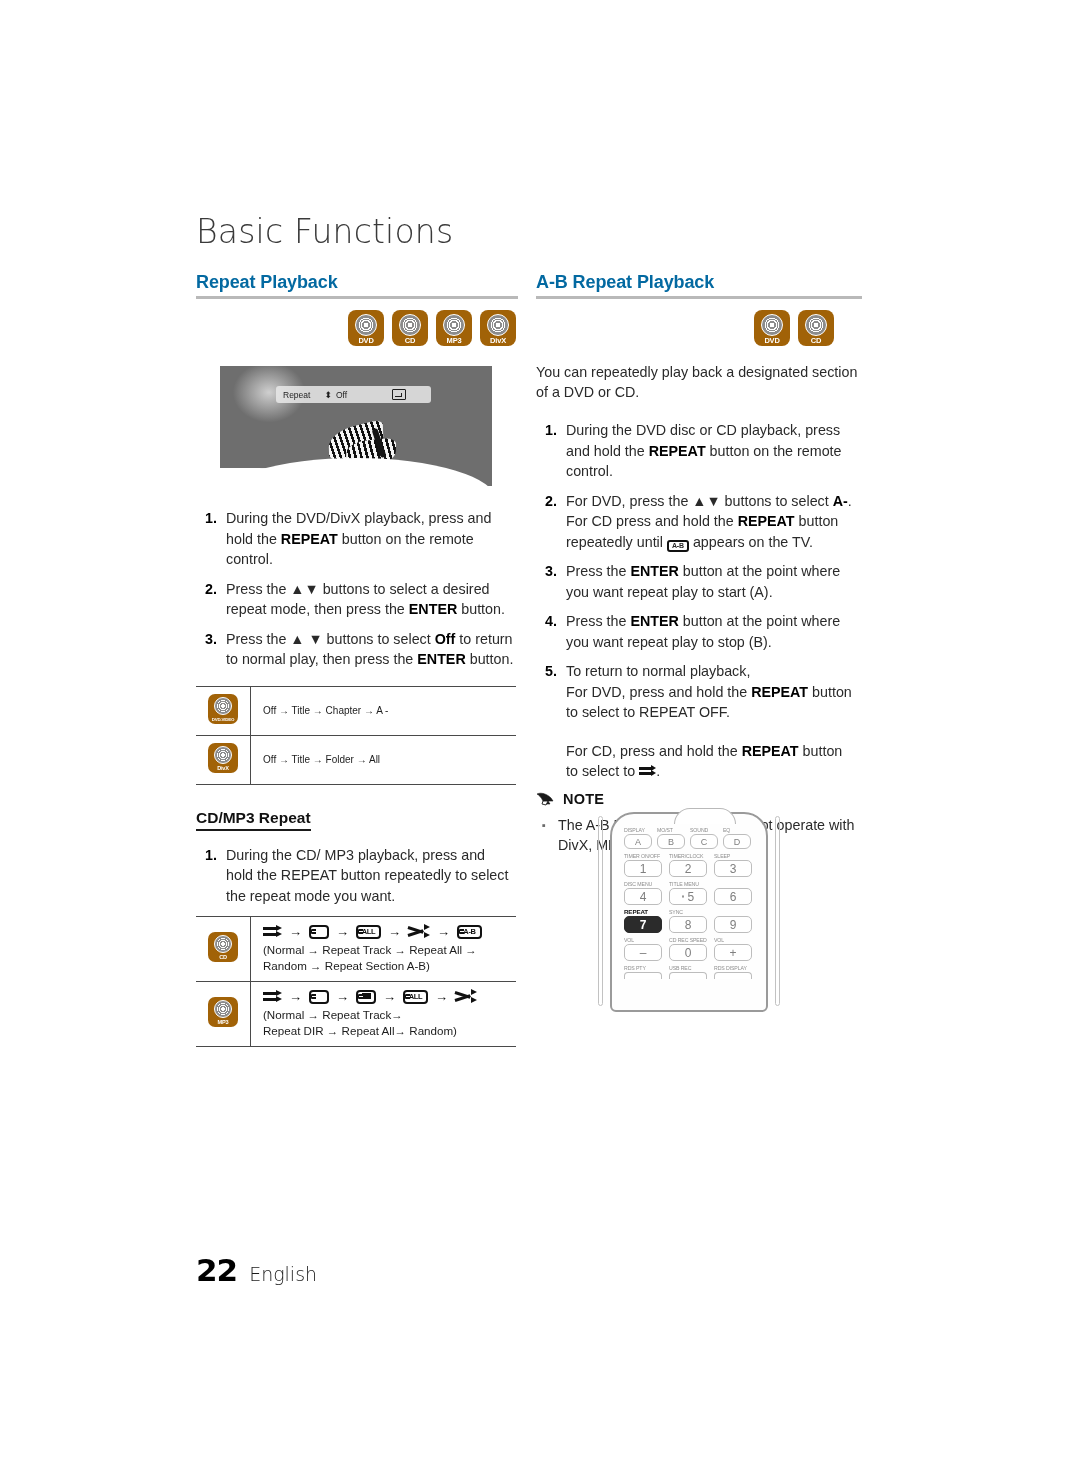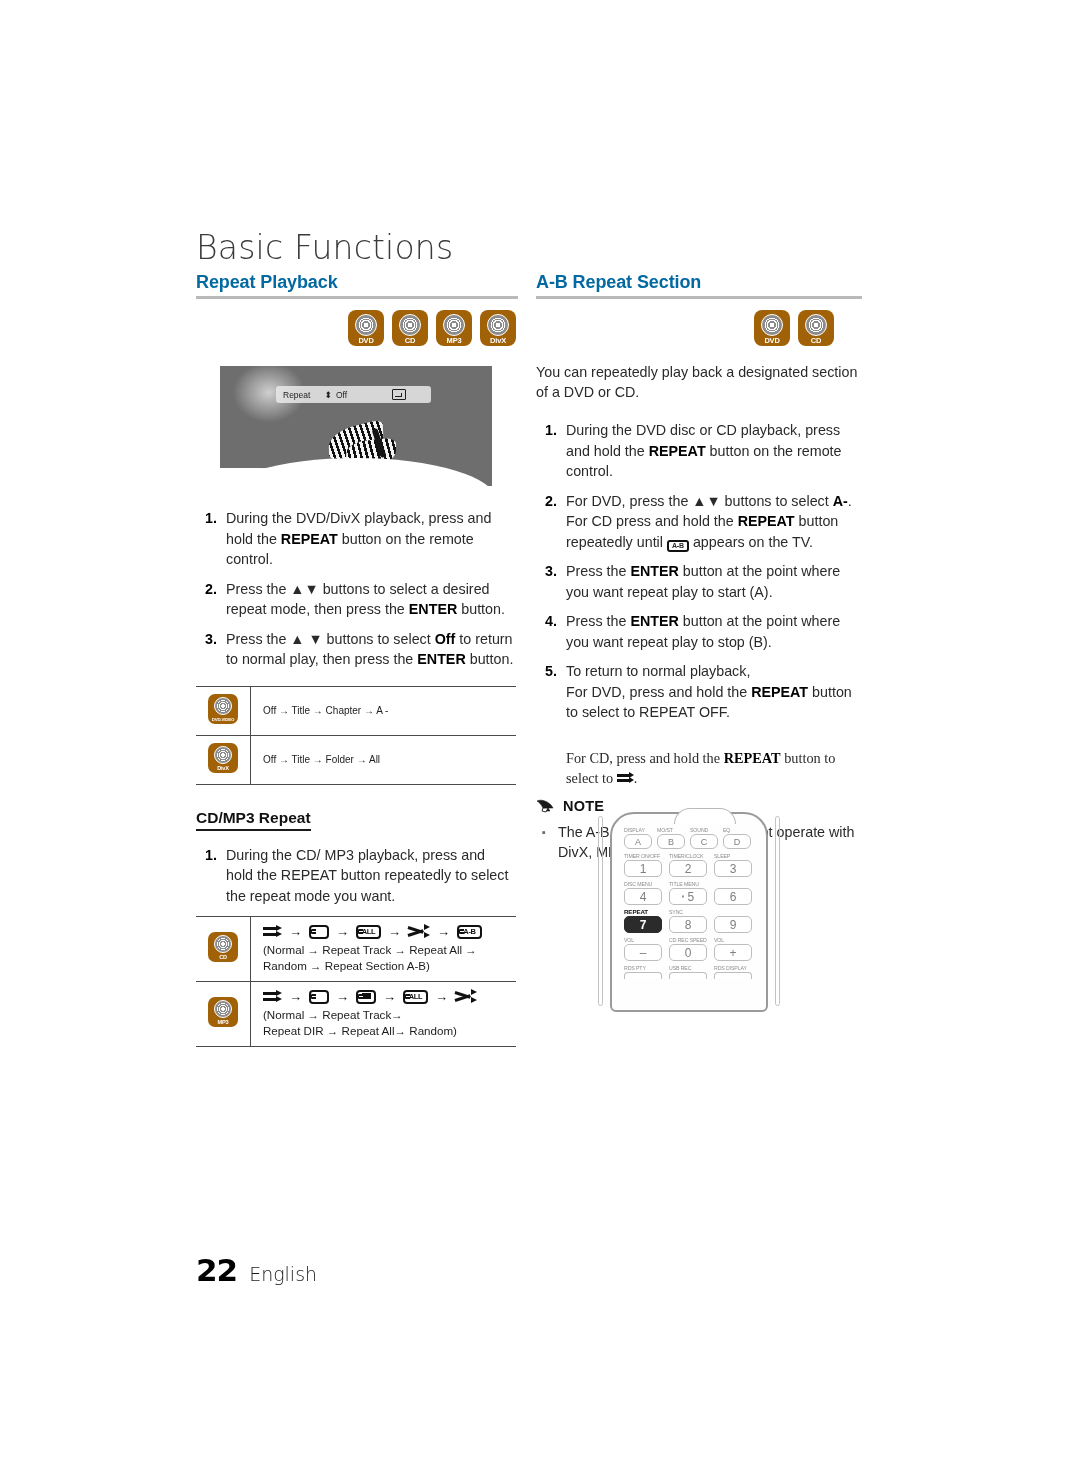--- a/index.html
+++ b/index.html
@@ -19,21 +19,21 @@
     position: absolute;
     left: 0; top: 0;
     width: 1080px;
     height: 1464px;
   }
 
   
   .chapter-title {
     position: absolute;
     left: 196px;
-    top: 228px;
+    top: 212px;
     font-size: 33px;
     font-weight: 300;
     letter-spacing: 0.2px;
     color: #3a3a3a;
     font-family: "DejaVu Sans", sans-serif;
     white-space: nowrap;
   }
 
   .col-heading {
     position: absolute;
@@ -560,21 +560,21 @@
 </head>
 <body>
 
 <div class="page">
 
   <div class="chapter-title">Basic Functions</div>
 
   <div class="col-heading" style="left:196px; top:272px;">Repeat Playback</div>
   <div class="col-rule" style="left:196px; top:296px; width:322px;"></div>
 
-  <div class="col-heading" style="left:536px; top:272px;">A-B Repeat Section</div>
+  <div class="col-heading" style="left:536px; top:272px;">A-B Repeat Playback</div>
   <div class="col-rule" style="left:536px; top:296px; width:326px;"></div>
 
   <div class="col-left">
 
     <div class="chip-row right-align" style="margin-top:10px;">
       <div class="chip">
         <div class="disc"></div>
         <div class="lbl">DVD</div>
       </div>
       <div class="chip">
@@ -759,21 +759,21 @@
         <span class="txt">Press the <span class="b">ENTER</span> button at the point where you want repeat play to start (A).</span>
       </li>
       <li>
         <span class="num">4.</span>
         <span class="txt">Press the <span class="b">ENTER</span> button at the point where you want repeat play to stop (B).</span>
       </li>
       <li>
         <span class="num">5.</span>
         <span class="txt">
           To return to normal playback,<br>For DVD, press and hold the <span class="b">REPEAT</span> button to select to REPEAT OFF.
-          <p style="margin-top:25px;font-family:Liberation Serif, serif;">For CD, press and hold the <span class="b">REPEAT</span> button to select to <span class="inline-normal"><i class="a"></i><i class="b"></i></span>.</p>
+          <p style="margin-top:18px;">For CD, press and hold the <span class="b">REPEAT</span> button to select to <span class="inline-normal"><i class="a"></i><i class="b"></i></span>.</p>
         </span>
       </li>
     </ol>
 
     <div style="margin-top:4px;">
       <div class="note-head">
         <span class="note-pencil">
           <svg width="20" height="14" viewBox="0 0 20 14" xmlns="http://www.w3.org/2000/svg">
             <path d="M1 2 C5 0, 11 2, 15 6 L17 9 L12 9 L14 12 L9 12 L10 9 L7 9 C5 5, 3 3, 1 2 Z" fill="#1a1a1a" stroke="#1a1a1a" stroke-width="0.6"></path>
             <path d="M7 9 L12 9 L10 13 L6 12 Z" fill="#ffffff" stroke="#1a1a1a" stroke-width="0.9"></path>

